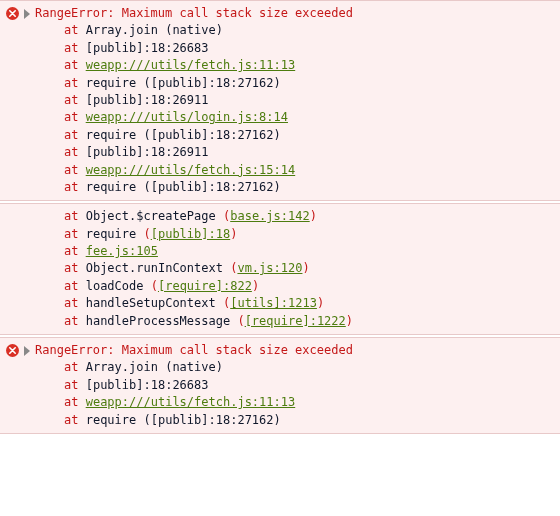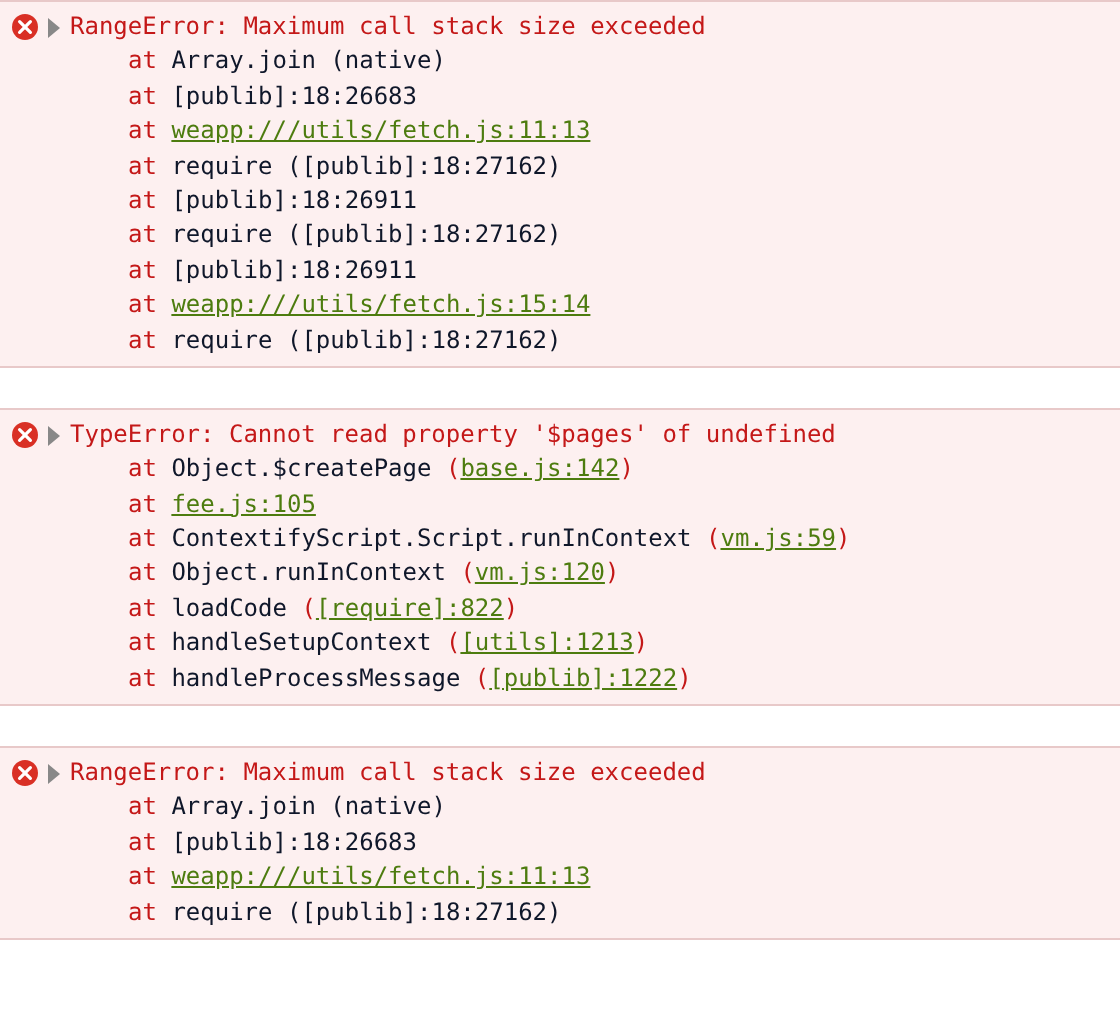--- a/index.html
+++ b/index.html
@@ -10,21 +10,21 @@
     font-size: 12px;
     line-height: 1.45;
     background: #fff;
     width: 560px;
   }
   .error-block {
     background: #fdf0f0;
     border-top: 1px solid #e8c9c9;
     border-bottom: 1px solid #e8c9c9;
     padding: 4px 6px 4px 6px;
-    margin-bottom: 20px;
+    margin-bottom: 2px;
   }
   .error-header {
     display: flex;
     align-items: flex-start;
     gap: 5px;
   }
   .error-icon {
     width: 13px;
     height: 13px;
     border-radius: 50%;
@@ -83,44 +83,36 @@
         </span>
         <span class="disclosure"></span>
         <span class="err-msg">RangeError: Maximum call stack size exceeded</span>
       </div>
       <div class="stack">
         <div class="stack-line"><span class="at">at </span><span class="plain">Array.join (native)</span></div>
         <div class="stack-line"><span class="at">at </span><span class="plain">[publib]:18:26683</span></div>
         <div class="stack-line"><span class="at">at </span><span class="ul">weapp:///utils/fetch.js:11:13</span></div>
         <div class="stack-line"><span class="at">at </span><span class="plain">require ([publib]:18:27162)</span></div>
         <div class="stack-line"><span class="at">at </span><span class="plain">[publib]:18:26911</span></div>
+        <div class="stack-line"><span class="at">at </span><span class="ul">weapp:///utils/login.js:8:14</span></div>
         <div class="stack-line"><span class="at">at </span><span class="plain">require ([publib]:18:27162)</span></div>
         <div class="stack-line"><span class="at">at </span><span class="plain">[publib]:18:26911</span></div>
         <div class="stack-line"><span class="at">at </span><span class="ul">weapp:///utils/fetch.js:15:14</span></div>
         <div class="stack-line"><span class="at">at </span><span class="plain">require ([publib]:18:27162)</span></div>
       </div>
     </div>
     <div class="error-block">
-      <div class="error-header">
-        <span class="error-icon">
-          <svg viewBox="0 0 10 10">
-            <path d="M2 2 L8 8 M8 2 L2 8" stroke="#fff" stroke-width="1.8" stroke-linecap="round"></path>
-          </svg>
-        </span>
-        <span class="disclosure"></span>
-        <span class="err-msg">TypeError: Cannot read property '$pages' of undefined</span>
-      </div>
       <div class="stack">
         <div class="stack-line"><span class="at">at </span><span class="plain">Object.$createPage </span><span class="paren">(</span><span class="ul">base.js:142</span><span class="paren">)</span></div>
+        <div class="stack-line"><span class="at">at </span><span class="plain">require </span><span class="paren">(</span><span class="ul">[publib]:18</span><span class="paren">)</span></div>
         <div class="stack-line"><span class="at">at </span><span class="ul">fee.js:105</span></div>
-        <div class="stack-line"><span class="at">at </span><span class="plain">ContextifyScript.Script.runInContext </span><span class="paren">(</span><span class="ul">vm.js:59</span><span class="paren">)</span></div>
         <div class="stack-line"><span class="at">at </span><span class="plain">Object.runInContext </span><span class="paren">(</span><span class="ul">vm.js:120</span><span class="paren">)</span></div>
         <div class="stack-line"><span class="at">at </span><span class="plain">loadCode </span><span class="paren">(</span><span class="ul">[require]:822</span><span class="paren">)</span></div>
         <div class="stack-line"><span class="at">at </span><span class="plain">handleSetupContext </span><span class="paren">(</span><span class="ul">[utils]:1213</span><span class="paren">)</span></div>
-        <div class="stack-line"><span class="at">at </span><span class="plain">handleProcessMessage </span><span class="paren">(</span><span class="ul">[publib]:1222</span><span class="paren">)</span></div>
+        <div class="stack-line"><span class="at">at </span><span class="plain">handleProcessMessage </span><span class="paren">(</span><span class="ul">[require]:1222</span><span class="paren">)</span></div>
       </div>
     </div>
     <div class="error-block">
       <div class="error-header">
         <span class="error-icon">
           <svg viewBox="0 0 10 10">
             <path d="M2 2 L8 8 M8 2 L2 8" stroke="#fff" stroke-width="1.8" stroke-linecap="round"></path>
           </svg>
         </span>
         <span class="disclosure"></span>

